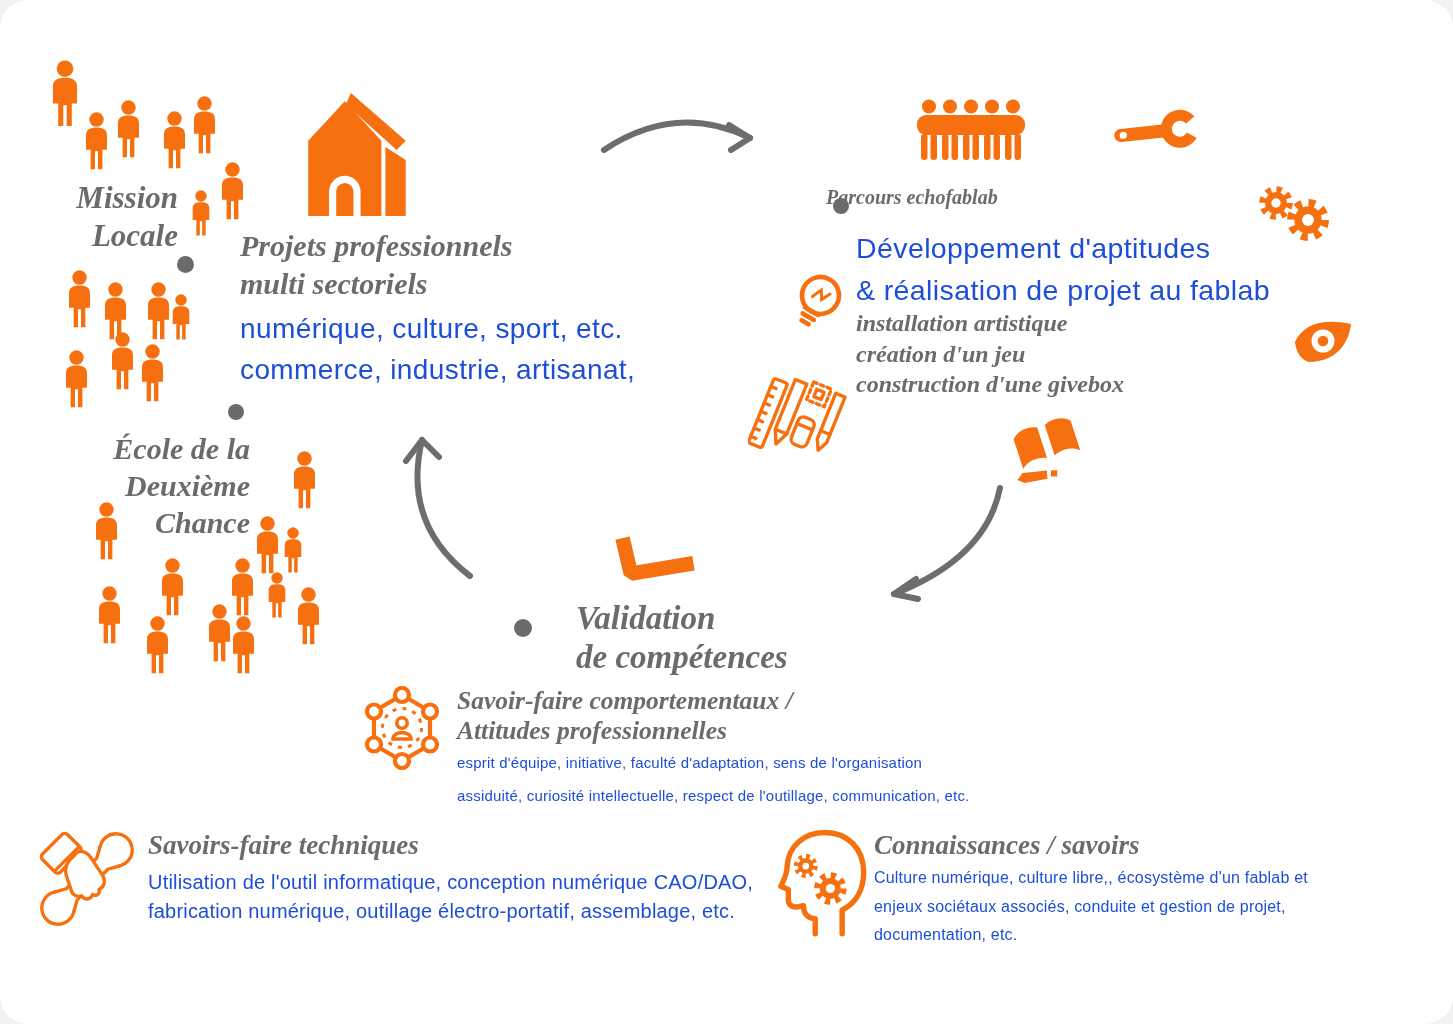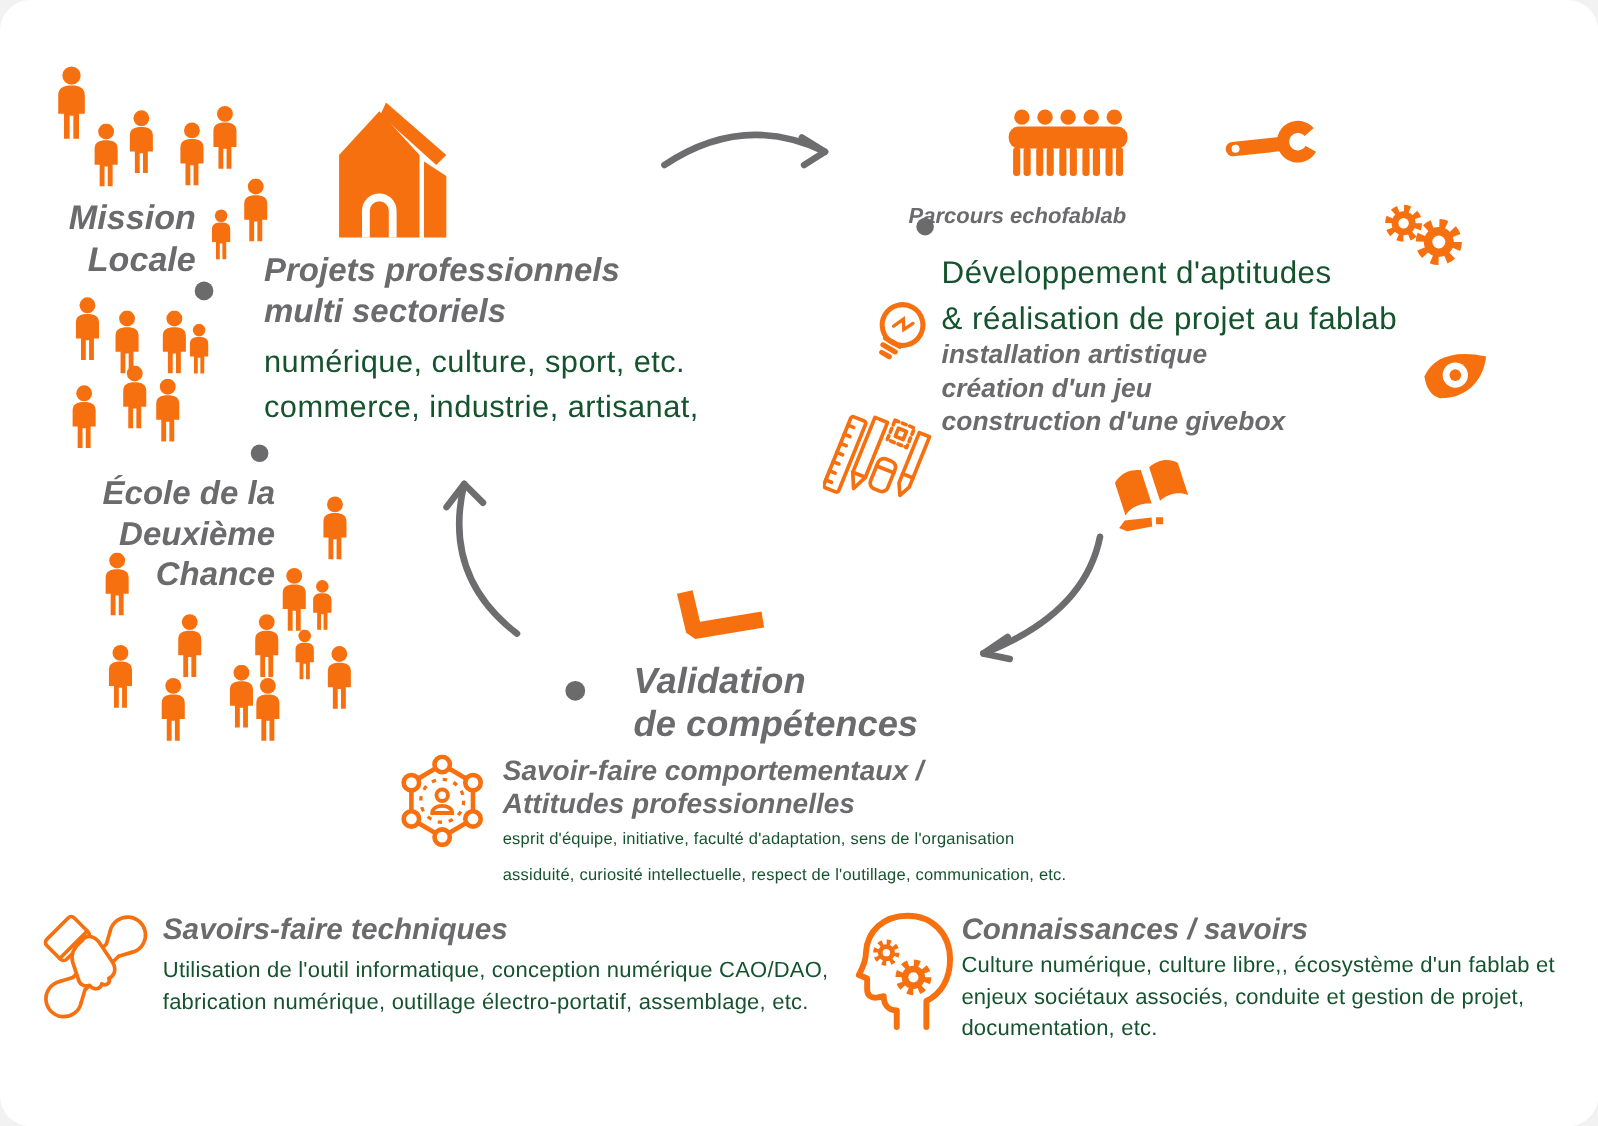--- a/index.html
+++ b/index.html
@@ -1,19 +1,19 @@
 <!DOCTYPE html>
 <html><head>
 <meta charset="utf-8">
 <style>
   html,body{margin:0;padding:0;background:#f2f2f2;}
   #canvas{position:relative;width:1453px;height:1024px;background:#ffffff;border-radius:28px;overflow:hidden;font-family:"Liberation Sans",sans-serif;}
   .abs{position:absolute;}
-  .hb{position:absolute;color:#6B6B6E;font-family:Liberation Sans, sans-serif;font-weight:700;font-style:italic;}
-  .bt{position:absolute;color:#14532d;font-family:"Liberation Sans",sans-serif;letter-spacing:.4px;}
+  .hb{position:absolute;color:#6B6B6E;font-family:Liberation Serif, serif;font-weight:700;font-style:italic;}
+  .bt{position:absolute;color:#1d4ed8;font-family:"Liberation Sans",sans-serif;letter-spacing:.4px;}
   .dot{position:absolute;background:#6B6B6E;border-radius:50%;}
   .person{position:absolute;width:33px;height:59px;}
   .person.lg{width:38px;height:68px;}
   .person.sm{width:26px;height:47px;}
   svg{display:block;}
 </style>
 </head>
 <body>
 
 <div id="canvas">
@@ -342,19 +342,19 @@
     <div>assiduité, curiosité intellectuelle, respect de l'outillage, communication, etc.</div>
   </div>
 
   <div class="hb" style="left:148px;top:830px;font-size:27px">Savoirs-faire techniques</div>
   <div class="bt" style="left:148px;top:868px;font-size:20px;line-height:28.5px;letter-spacing:.2px">
     <div>Utilisation de l'outil informatique, conception numérique CAO/DAO,</div>
     <div>fabrication numérique, outillage électro-portatif, assemblage, etc.</div>
   </div>
 
   <div class="hb" style="left:874px;top:830px;font-size:27px">Connaissances / savoirs</div>
-  <div class="bt" style="left:874px;top:864px;font-size:20px;line-height:28.5px;letter-spacing:.2px">
+  <div class="bt" style="left:874px;top:864px;font-size:16px;line-height:28.5px;letter-spacing:.2px">
     <div>Culture numérique, culture libre,, écosystème d'un fablab et</div>
     <div>enjeux sociétaux associés, conduite et gestion de projet,</div>
     <div>documentation, etc.</div>
   </div>
 
 </div>
 
 </body></html>

